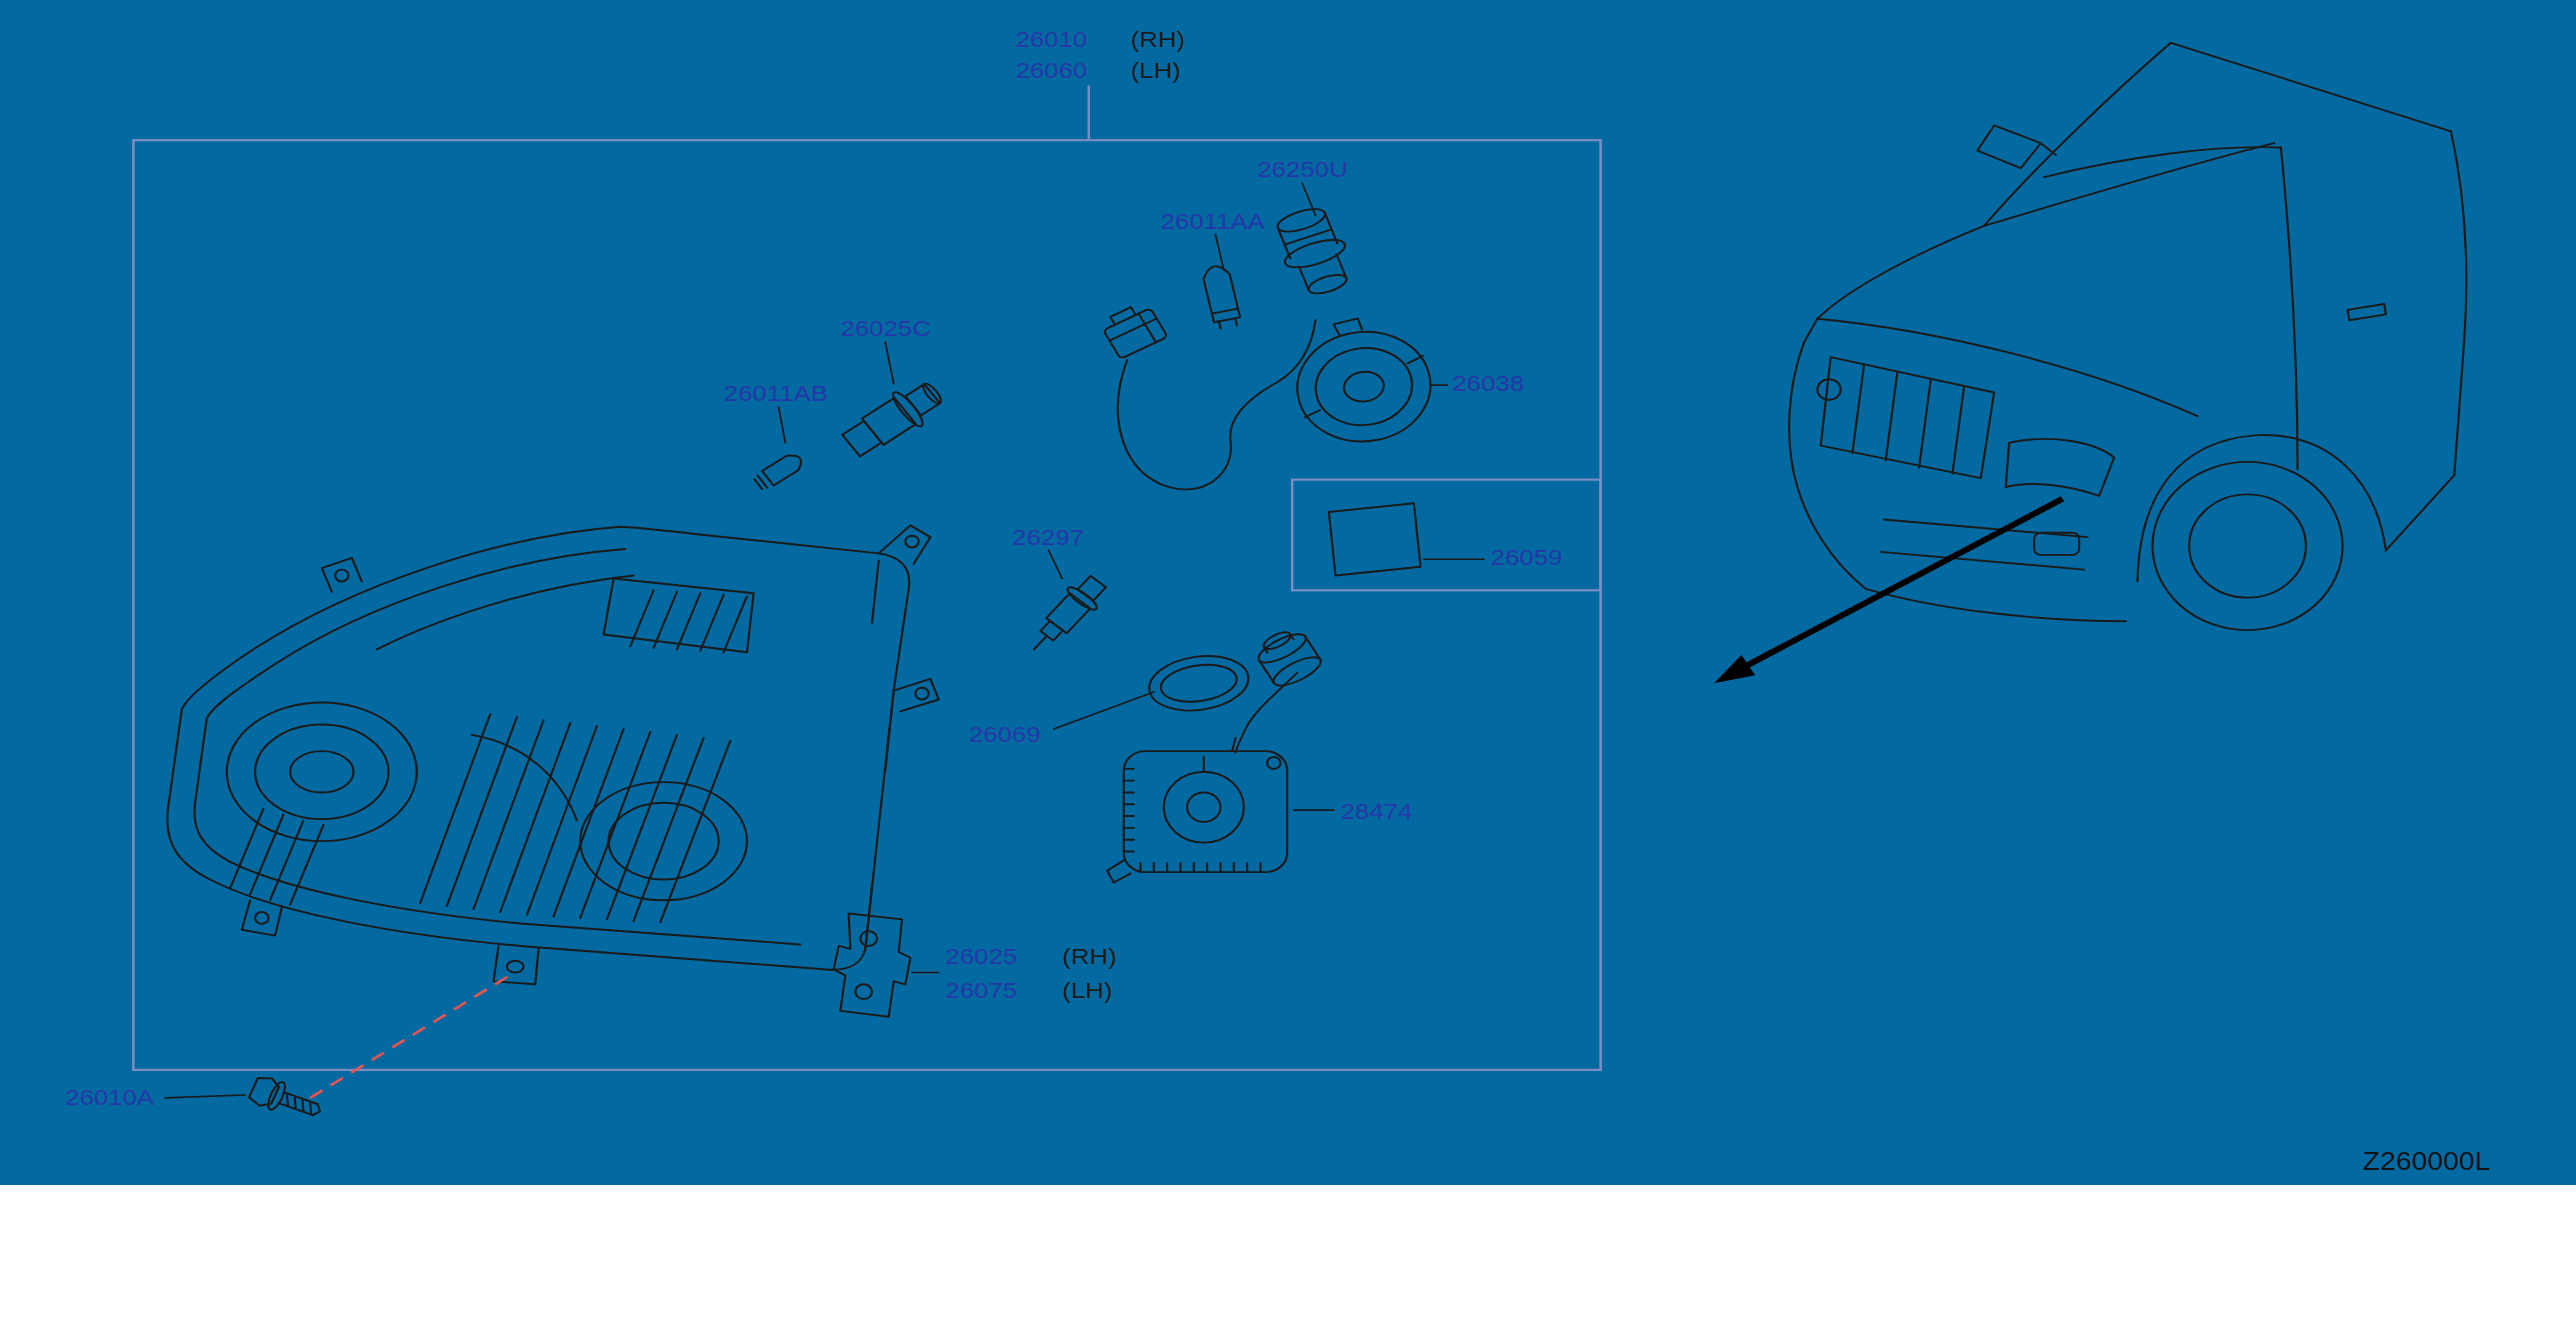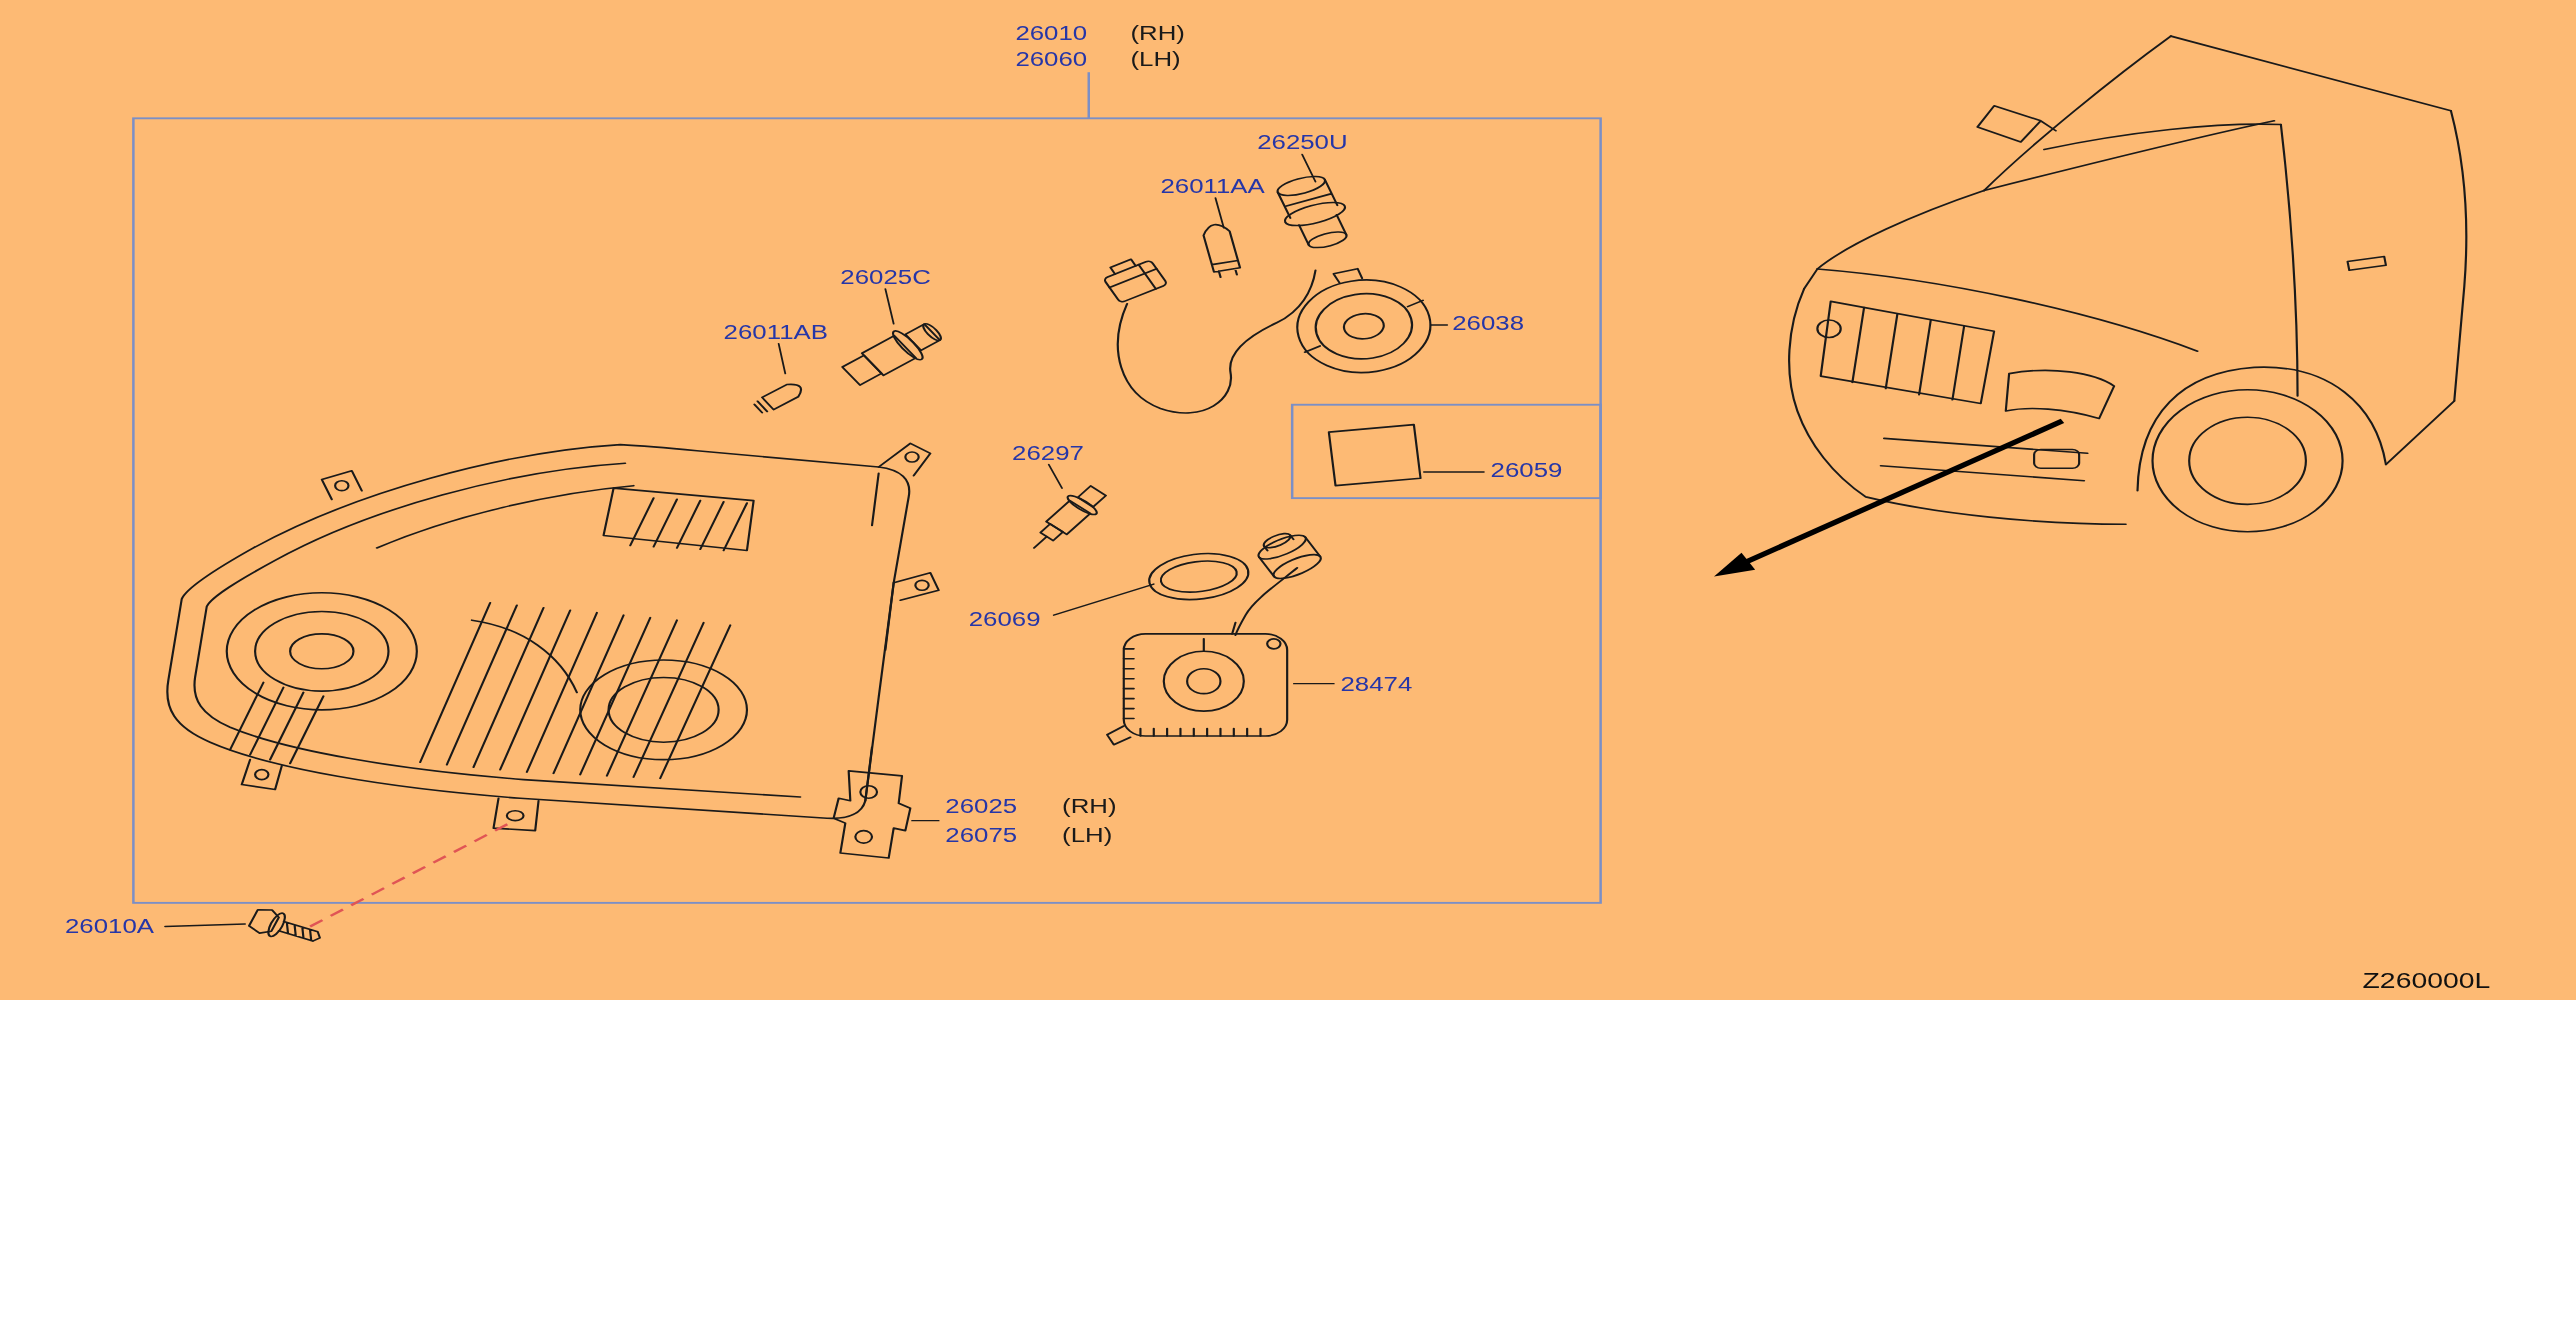--- a/index.html
+++ b/index.html
@@ -1,17 +1,17 @@
 <!DOCTYPE html>
 <html style="--label_blue: #2636a8; --ink: #1a1a1a; --box_blue: #7b8fc6; --marker_red: #e05555;font-size:14.4px"><head>
 <meta charset="utf-8">
 <style>
   *{box-sizing:border-box}
   html,body{margin:0;padding:0;background:#fff}
-  .stage{position:relative;width:2576px;height:1000px;background:#fdba74;overflow:hidden}
+  .stage{position:relative;width:2576px;height:1185px;background:#0369a1;overflow:hidden}
   .stage svg{display:block;width:100%;height:100%}
   .ink{stroke:var(--ink,#1a1a1a);stroke-width:1.3;fill:none;stroke-linecap:round;stroke-linejoin:round}
   .boxline{stroke:var(--box_blue,#7b8fc6);stroke-width:1.5;fill:none}
   .leader{stroke:var(--ink,#1a1a1a);stroke-width:1.1;fill:none;stroke-linecap:round}
   .red-dash{stroke:var(--marker_red,#e05555);stroke-width:1.8;stroke-dasharray:9 6;fill:none}
   .lbl{font-family:"Liberation Sans","DejaVu Sans",sans-serif;font-size:15.5px;fill:var(--label_blue,#2636a8)}
   .lbl-black{fill:#1a1a1a}
   .code{font-family:"Liberation Sans","DejaVu Sans",sans-serif;font-size:17px;fill:#111}
   .arrow-line{stroke:#000;stroke-width:4}
   .arrowhead{fill:#000;stroke:none}

